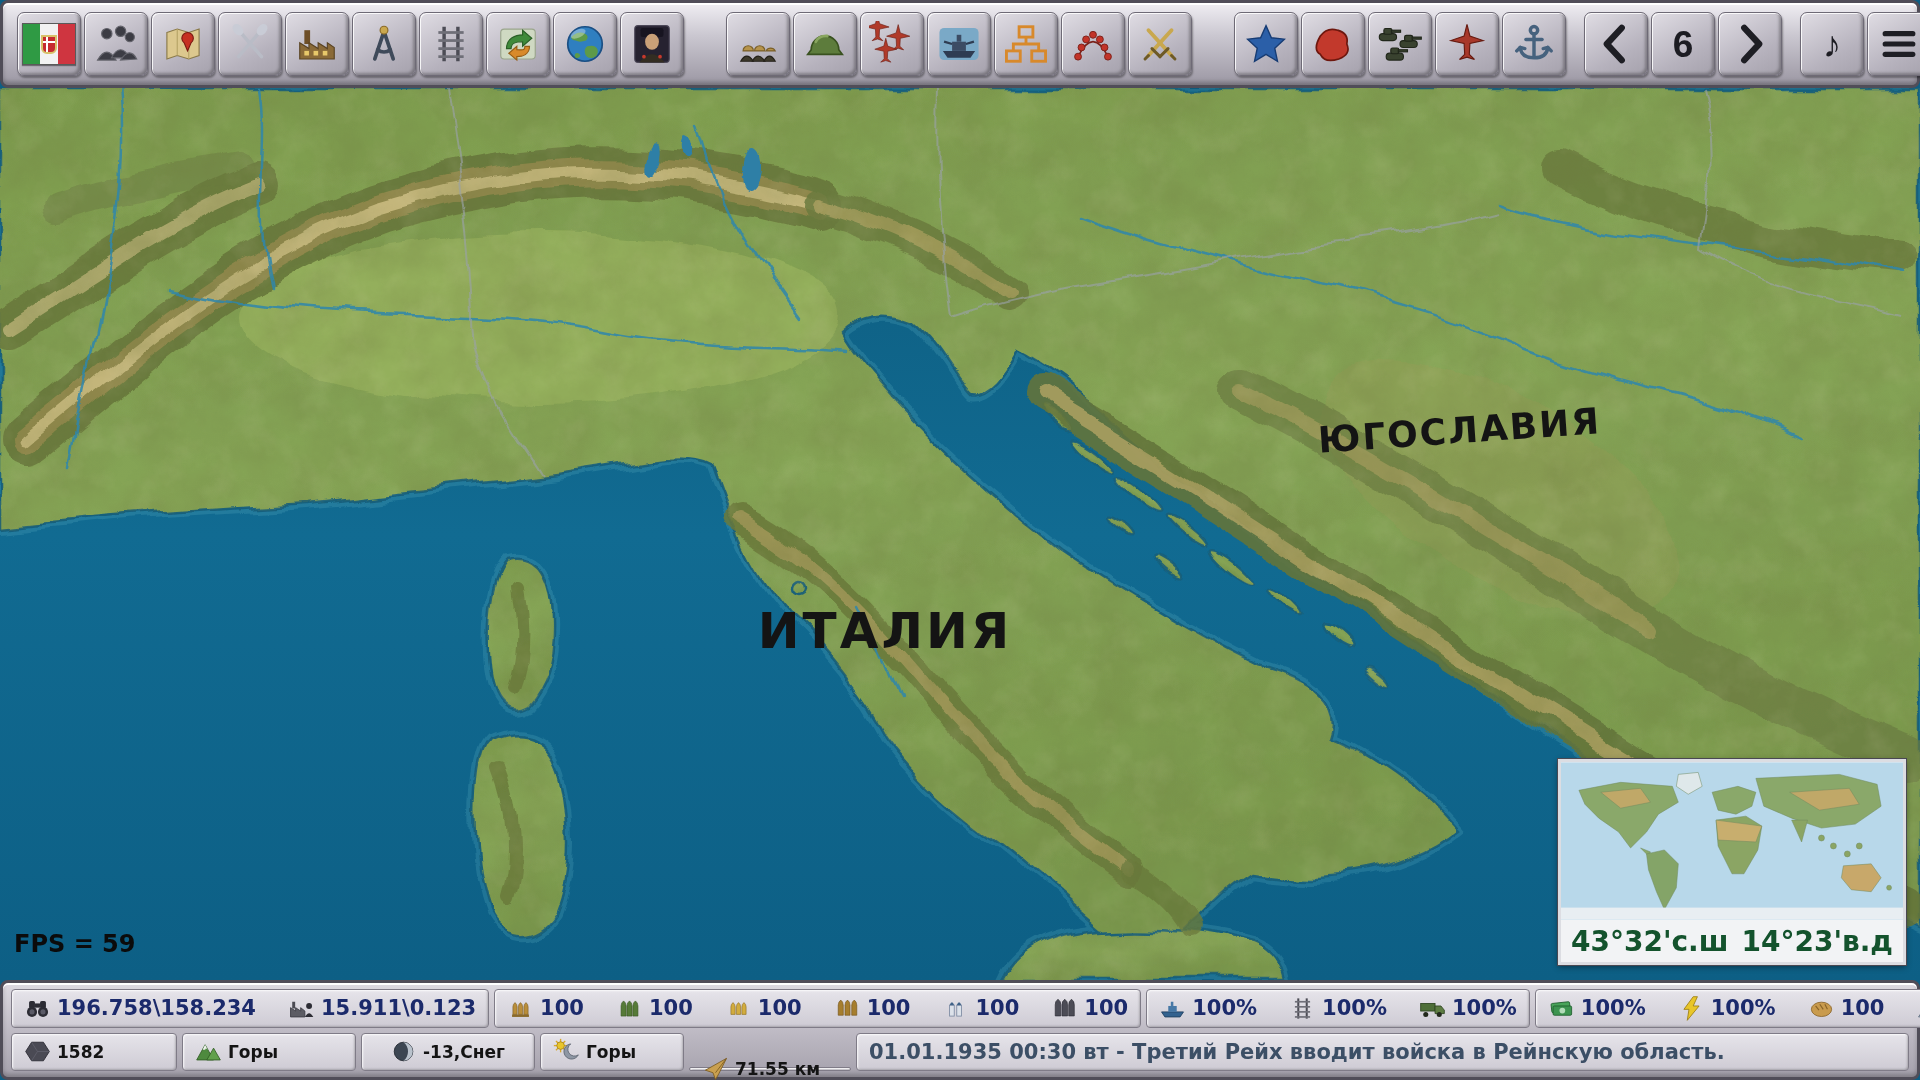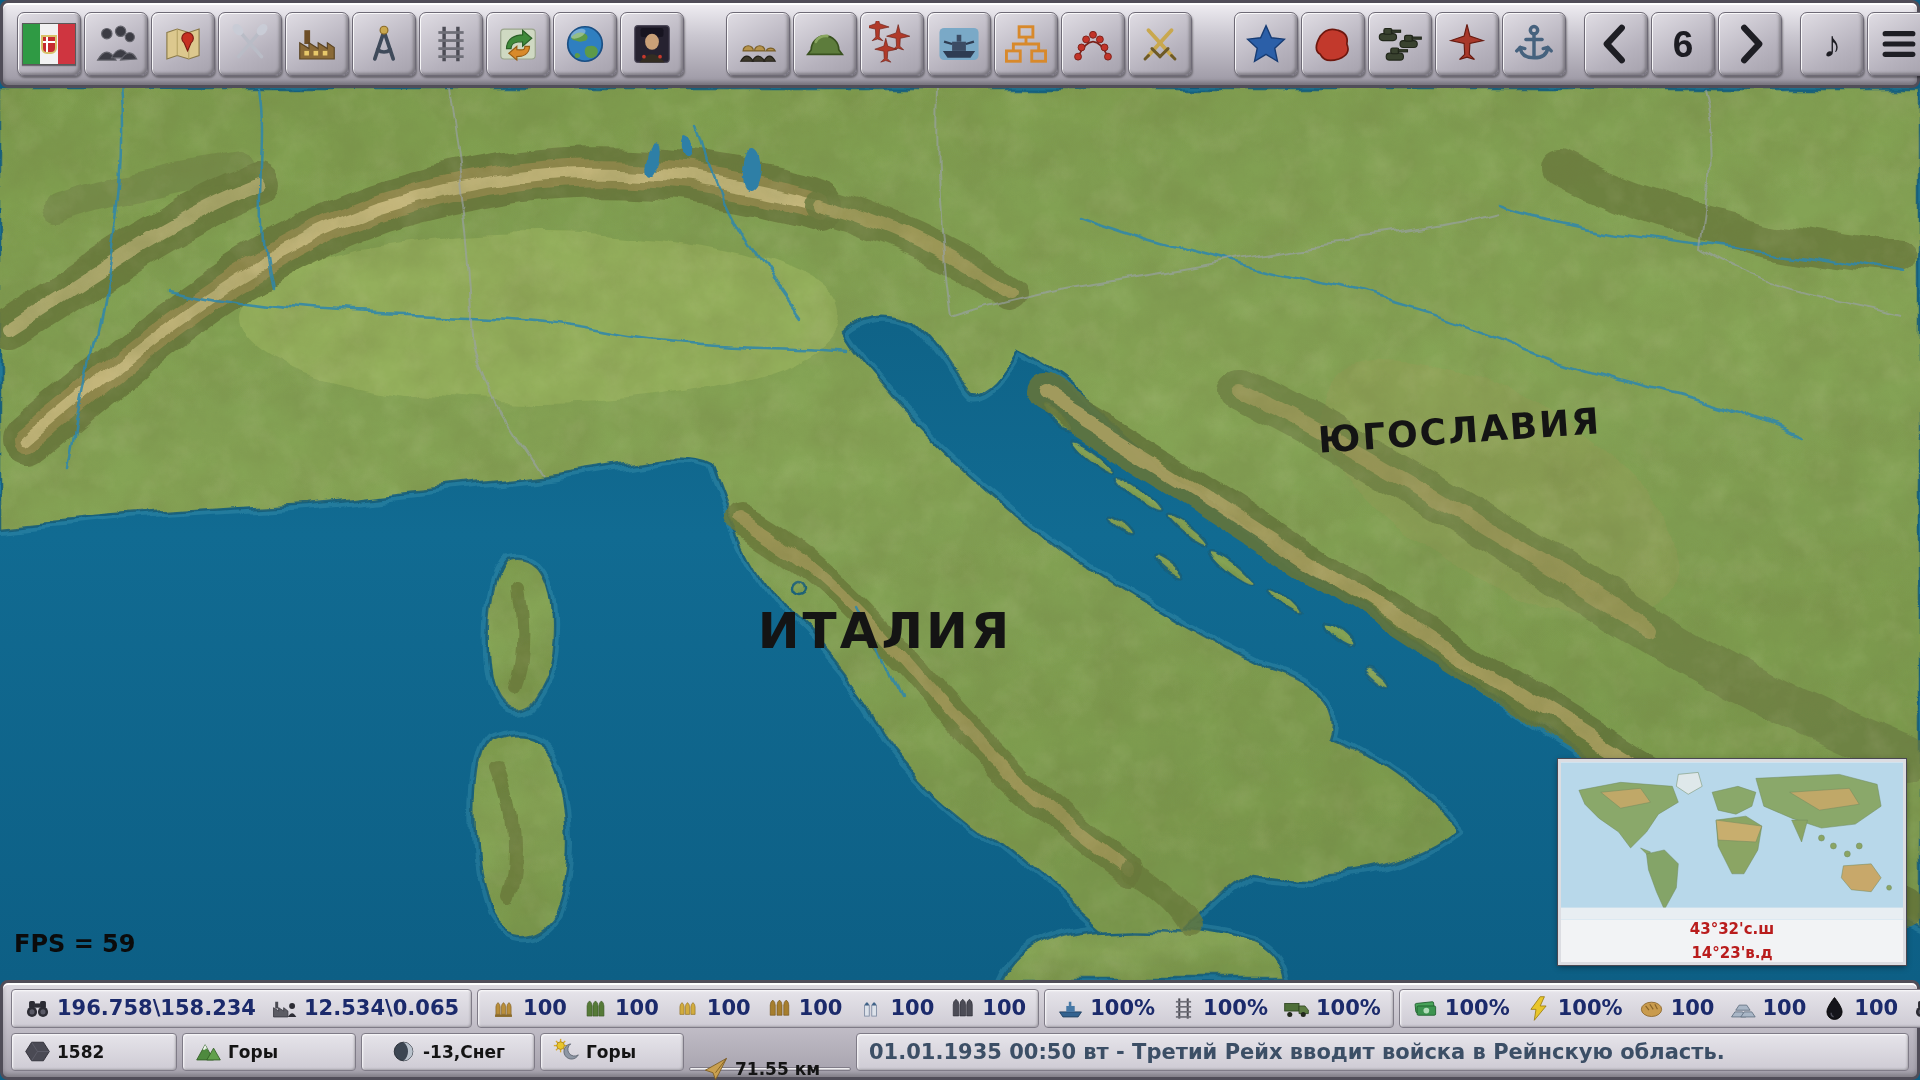--- a/index.html
+++ b/index.html
@@ -33,30 +33,30 @@
   .map{position:absolute;top:88px;left:0;width:1920px;height:892px;overflow:hidden;}
   .mapsvg{width:100%;height:100%;display:block;}
   .fps{position:absolute;left:14px;bottom:22px;font-size:24px;font-weight:bold;color:#0b0b0b;}
 
   
   .minimap{position:absolute;right:14px;bottom:15px;width:348px;height:206px;box-sizing:border-box;
     background:#eef0f3;border:3px solid #dcdde2;outline:1px solid #4a4852;
     box-shadow:0 2px 6px rgba(0,0,0,.45);}
   .minimap svg{display:block;width:342px;height:158px;}
   .coords{height:42px;display:flex;align-items:center;justify-content:space-between;
-    padding:0 10px;background:#f2f3f5;font-weight:bold;font-size:15px;color:#b91c1c;flex-direction:column;}
+    padding:0 10px;background:#f2f3f5;font-weight:bold;font-size:28px;color:#14532d;}
 
   
   .statusbar{position:absolute;bottom:0;left:0;width:1920px;height:100px;box-sizing:border-box;
     background:linear-gradient(#dddae1,#bcb8c2 55%,#a5a1ac);
     border:3px solid #504d58;border-radius:8px;
     box-shadow:inset 0 2px 0 #ffffff,inset 0 -3px 4px rgba(0,0,0,.22);
     display:flex;flex-direction:column;gap:5px;padding:6px 8px;z-index:5;}
   .srow{display:flex;gap:5px;flex:1;min-height:0;}
-  .seg{display:flex;align-items:center;gap:15px;padding:0 12px;box-sizing:border-box;
+  .seg{display:flex;align-items:center;gap:32px;padding:0 12px;box-sizing:border-box;
     background:linear-gradient(#e6e4ea,#cecbd4);
     border:1px solid #7f7b87;border-radius:4px;
     box-shadow:inset 1px 1px 2px rgba(255,255,255,.9),inset -1px -1px 2px rgba(0,0,0,.22);}
   .sitem{display:flex;align-items:center;gap:6px;}
   .sicon{width:27px;height:27px;flex:0 0 auto;}
   .sval{font-weight:bold;font-size:21px;color:#1b2a6b;white-space:nowrap;}
   .slabel{font-weight:bold;font-size:17px;color:#141414;white-space:nowrap;}
   .news{font-weight:bold;font-size:21px;color:#3c4f66;white-space:nowrap;overflow:hidden;}
   .w-a{flex:0 0 392px;} .w-b{flex:0 0 437px;} .w-c{flex:0 0 284px;} .w-f{flex:1;}
   .w2-a{flex:0 0 166px;} .w2-b{flex:0 0 174px;} .w2-c{flex:0 0 174px;padding-left:28px;}
@@ -721,21 +721,21 @@
         <div class="sitem">
           <svg class="sicon">
               <use href="#s-binoc"></use>
             </svg>
           <span class="sval">196.758\158.234</span>
         </div>
         <div class="sitem">
           <svg class="sicon">
               <use href="#s-manpower"></use>
             </svg>
-          <span class="sval">12.534\0.065</span>
+          <span class="sval">15.911\0.123</span>
         </div>
       </div>
       <div class="seg w-b">
         <div class="sitem">
           <svg class="sicon">
               <use href="#s-ammo1"></use>
             </svg>
           <span class="sval">100</span>
         </div>
         <div class="sitem">
@@ -865,18 +865,18 @@
       </div>
       <div class="seg w2-e">
         <div class="sitem">
           <svg class="sicon">
               <use href="#s-distance"></use>
             </svg>
           <span class="slabel">71.55 км</span>
         </div>
       </div>
       <div class="seg w-f">
-        <span class="news">01.01.1935 00:50 вт - Третий Рейх вводит войска в Рейнскую область.</span>
+        <span class="news">01.01.1935 00:30 вт - Третий Рейх вводит войска в Рейнскую область.</span>
       </div>
     </div>
   </footer>
 
 </div>
 
 </body></html>

